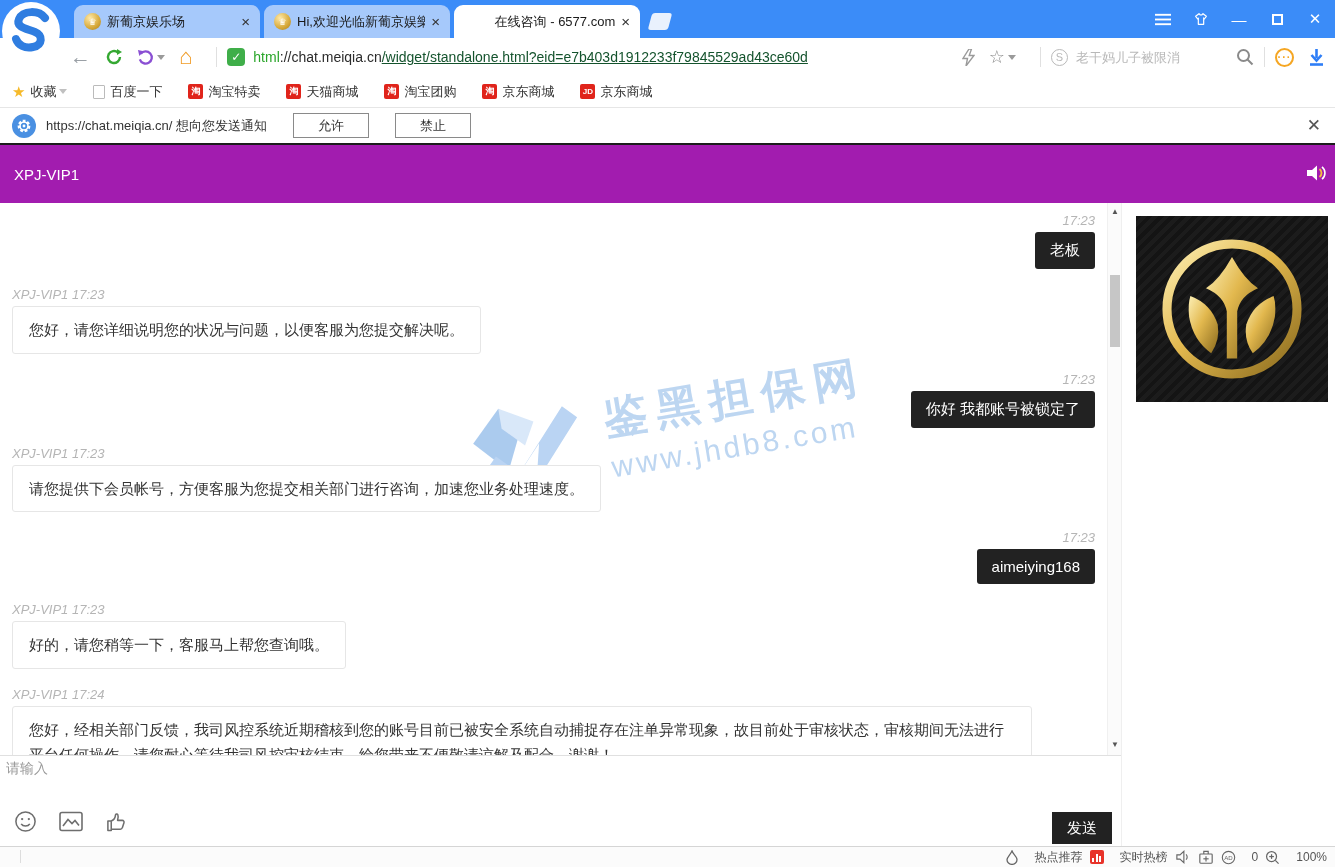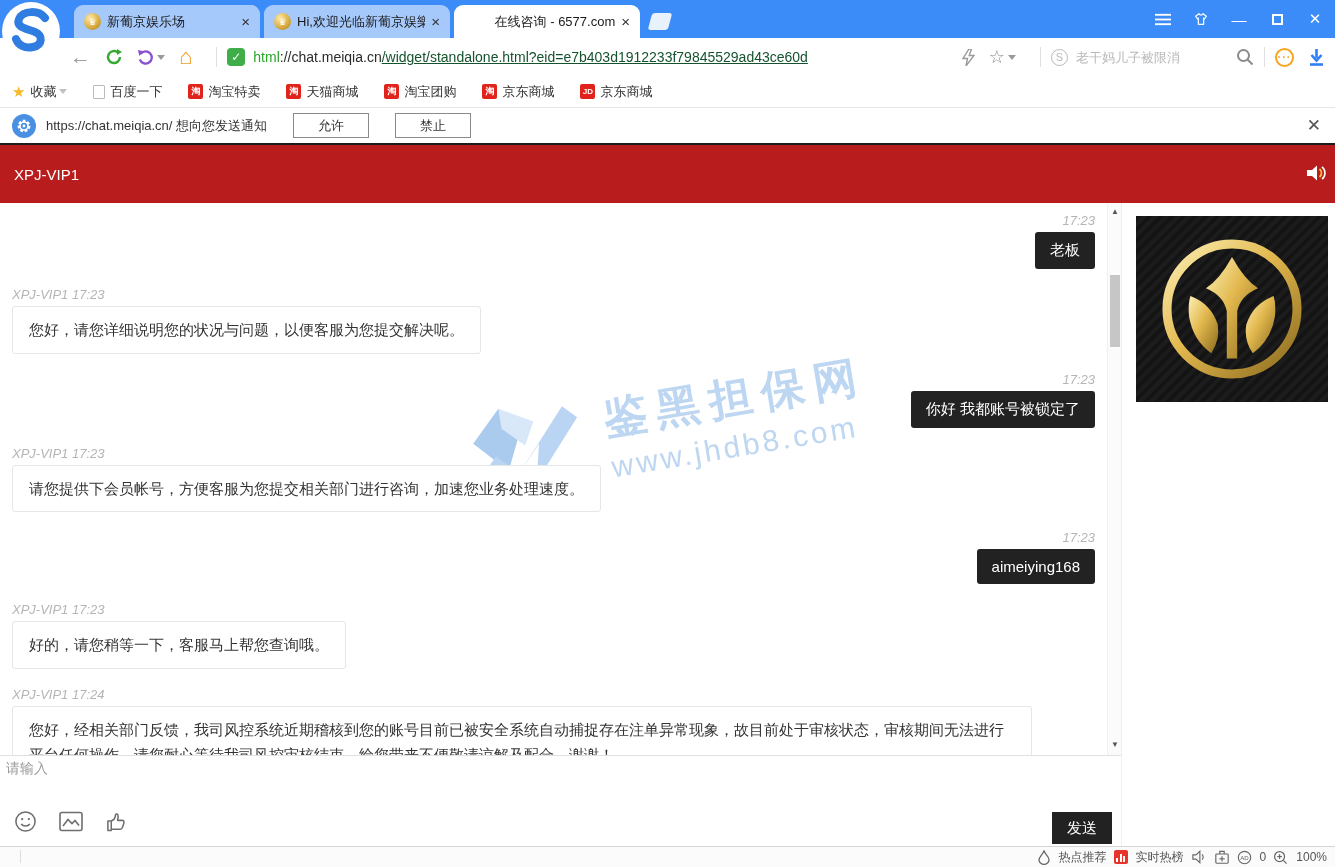--- a/index.html
+++ b/index.html
@@ -48,21 +48,21 @@
   .bm-ico { width:15px; height:15px; border-radius:2px; background:#e0241b; color:#fff; font-size:9px; display:flex; align-items:center; justify-content:center; margin-right:5px; flex:none; font-weight:bold; }
   .bm-page { width:12px; height:14px; border:1px solid #bbb; border-radius:1px; margin-right:5px; background:#fff; }
 
   
   .notifbar { height:37px; border-bottom:2px solid #1c1c1c; display:flex; align-items:center; padding:0 12px; font-size:13px; color:#333; position:relative; background:#fff; }
   .gear-badge { width:24px; height:24px; border-radius:50%; background:#4a90e2; display:flex; align-items:center; justify-content:center; margin-right:10px; }
   .notif-btn { width:76px; height:25px; border:1px solid #8a8a8a; display:flex; align-items:center; justify-content:center; font-size:13px; color:#333; margin-left:26px; background:#fff; }
   .notif-close { position:absolute; right:14px; font-size:17px; color:#555; }
 
   
-  .chat-header { height:58px; background:#b91c1c; color:#fff; display:flex; align-items:center; padding:0 14px; font-size:15px; position:relative; }
+  .chat-header { height:58px; background:#a21caf; color:#fff; display:flex; align-items:center; padding:0 14px; font-size:15px; position:relative; }
   .speaker-btn { position:absolute; right:8px; top:18px; }
 
   
   .content { display:flex; height:643px; }
   .left-col { width:1122px; display:flex; flex-direction:column; border-right:1px solid #efefef; }
   .messages-wrap { height:552px; display:flex; position:relative; overflow:hidden; }
   .messages { flex:1; padding:10px 12px 0 12px; position:relative; z-index:2; }
   .msg { margin-bottom:18px; }
   .msg.right { text-align:right; }
   .meta { font-size:13px; color:#b5b5b5; margin-bottom:4px;font-style:italic; }
@@ -88,21 +88,21 @@
   .right-panel { flex:1; background:#fff; }
   .logo-box { width:192px; height:186px; margin:13px 0 0 14px; background:repeating-linear-gradient(135deg,#141414 0 4px,#1c1c1c 4px 8px); display:flex; align-items:center; justify-content:center; }
 
   
   .statusbar { height:21px; border-top:1px solid #d5d5d5; background:#fbfbfb; display:flex; align-items:center; padding:0 8px; font-size:12px; color:#555; }
   .sb-left { display:flex; align-items:center; gap:8px;flex-direction:column; }
   .sb-sep { width:1px; height:13px; background:#ddd; }
   .sb-right { margin-left:auto; display:flex; align-items:center; gap:7px; }
   .trend-ico { width:14px; height:14px; background:#e8332a; border-radius:2px; display:flex; align-items:flex-end; justify-content:center; gap:1.5px; padding-bottom:2px; }
   .trend-ico i { display:block; width:2px; background:#fff; }
-  .sb-item { display:flex; align-items:center; gap:8px; }
+  .sb-item { display:flex; align-items:center; gap:16px; }
 </style>
 </head>
 <body>
 
 <div class="titlebar">
   <svg class="sogou-logo" viewBox="0 0 60 60">
     <circle cx="30" cy="30" r="29" fill="#ffffff"></circle>
     <path d="M44,17 C38,9 22,9 18,18 C14,27 28,28 34,31 C42,34 42,44 32,46 C24,48 17,44 15,38" fill="none" stroke="#2f7de0" stroke-width="8" stroke-linecap="round"></path>
   </svg>
   <div class="tabs">

